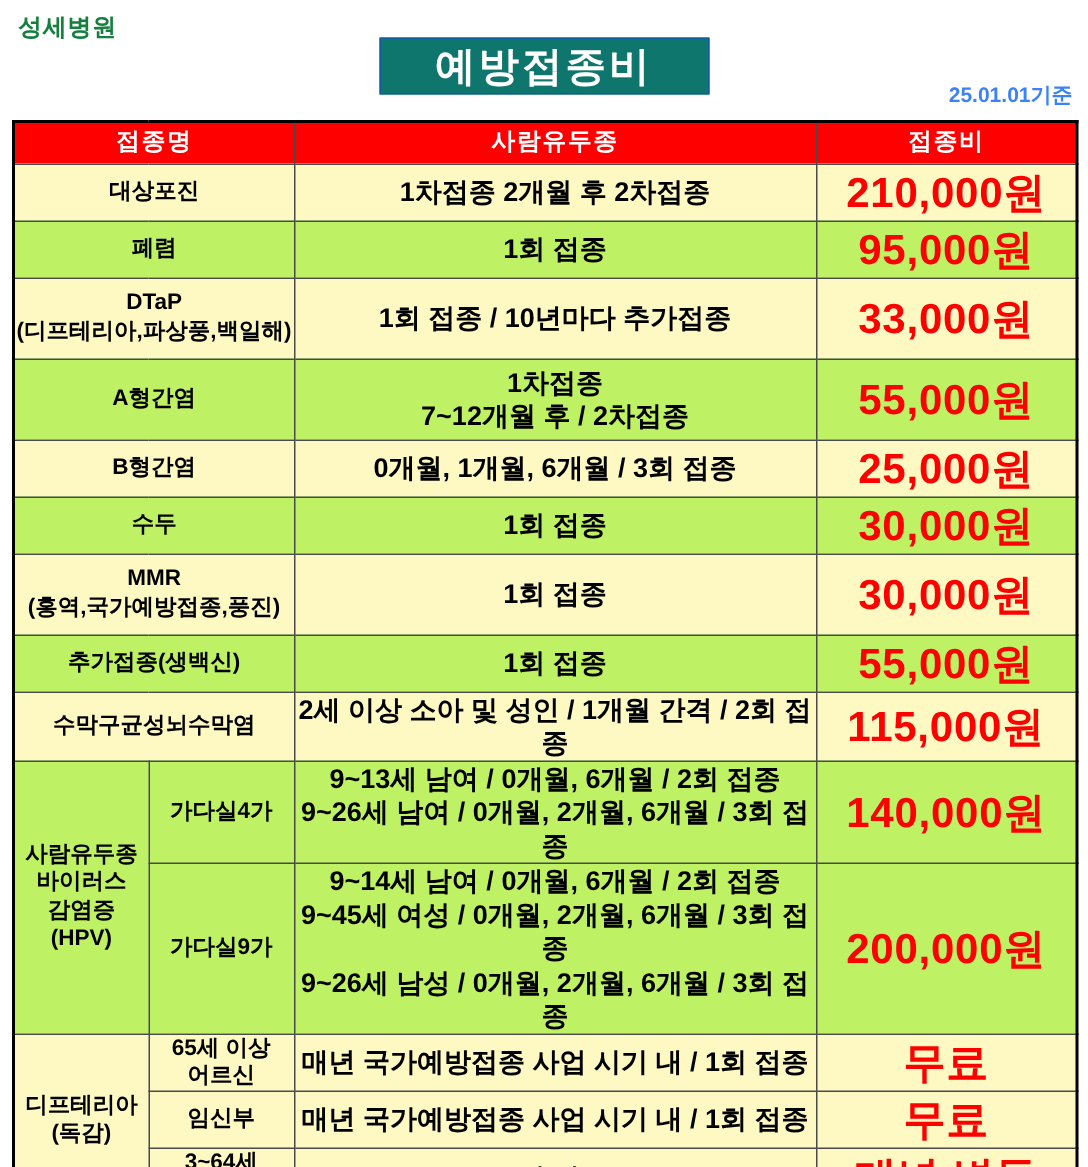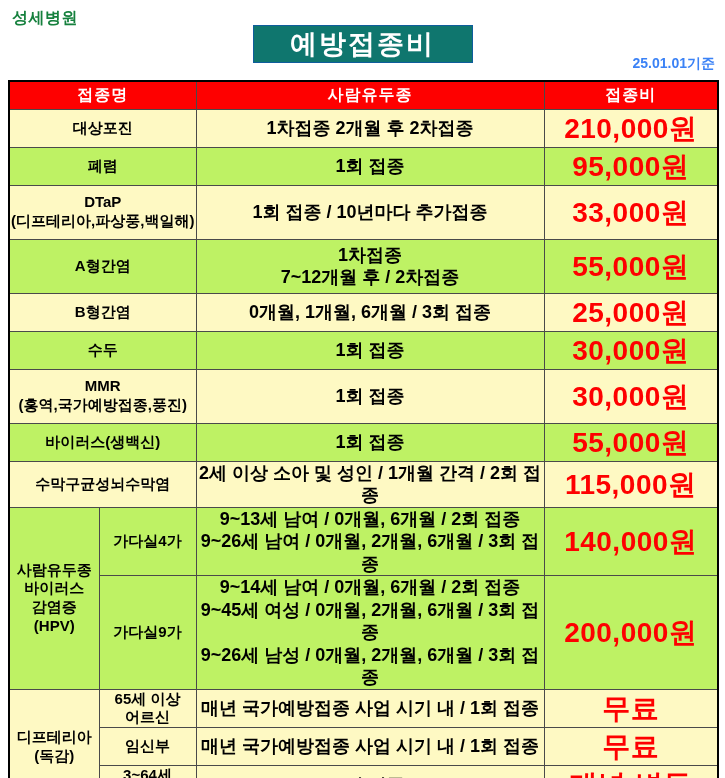--- a/index.html
+++ b/index.html
@@ -127,21 +127,21 @@
         <td class="timing">1회 접종</td>
         <td class="price">30,000원</td>
       </tr>
       <tr class="yellow h54">
         <td class="name" colspan="2">MMR
 (홍역,국가예방접종,풍진)</td>
         <td class="timing">1회 접종</td>
         <td class="price">30,000원</td>
       </tr>
       <tr class="white h38">
-        <td class="name" colspan="2">바이러스(생백신)</td>
+        <td class="name" colspan="2">추가접종(생백신)</td>
         <td class="timing">1회 접종</td>
         <td class="price">55,000원</td>
       </tr>
       <tr class="yellow h38">
         <td class="name" colspan="2">수막구균성뇌수막염</td>
         <td class="timing">2세 이상 소아 및 성인 / 1개월 간격 / 2회 접종</td>
         <td class="price">115,000원</td>
       </tr>
 
       <tr class="white h63">

